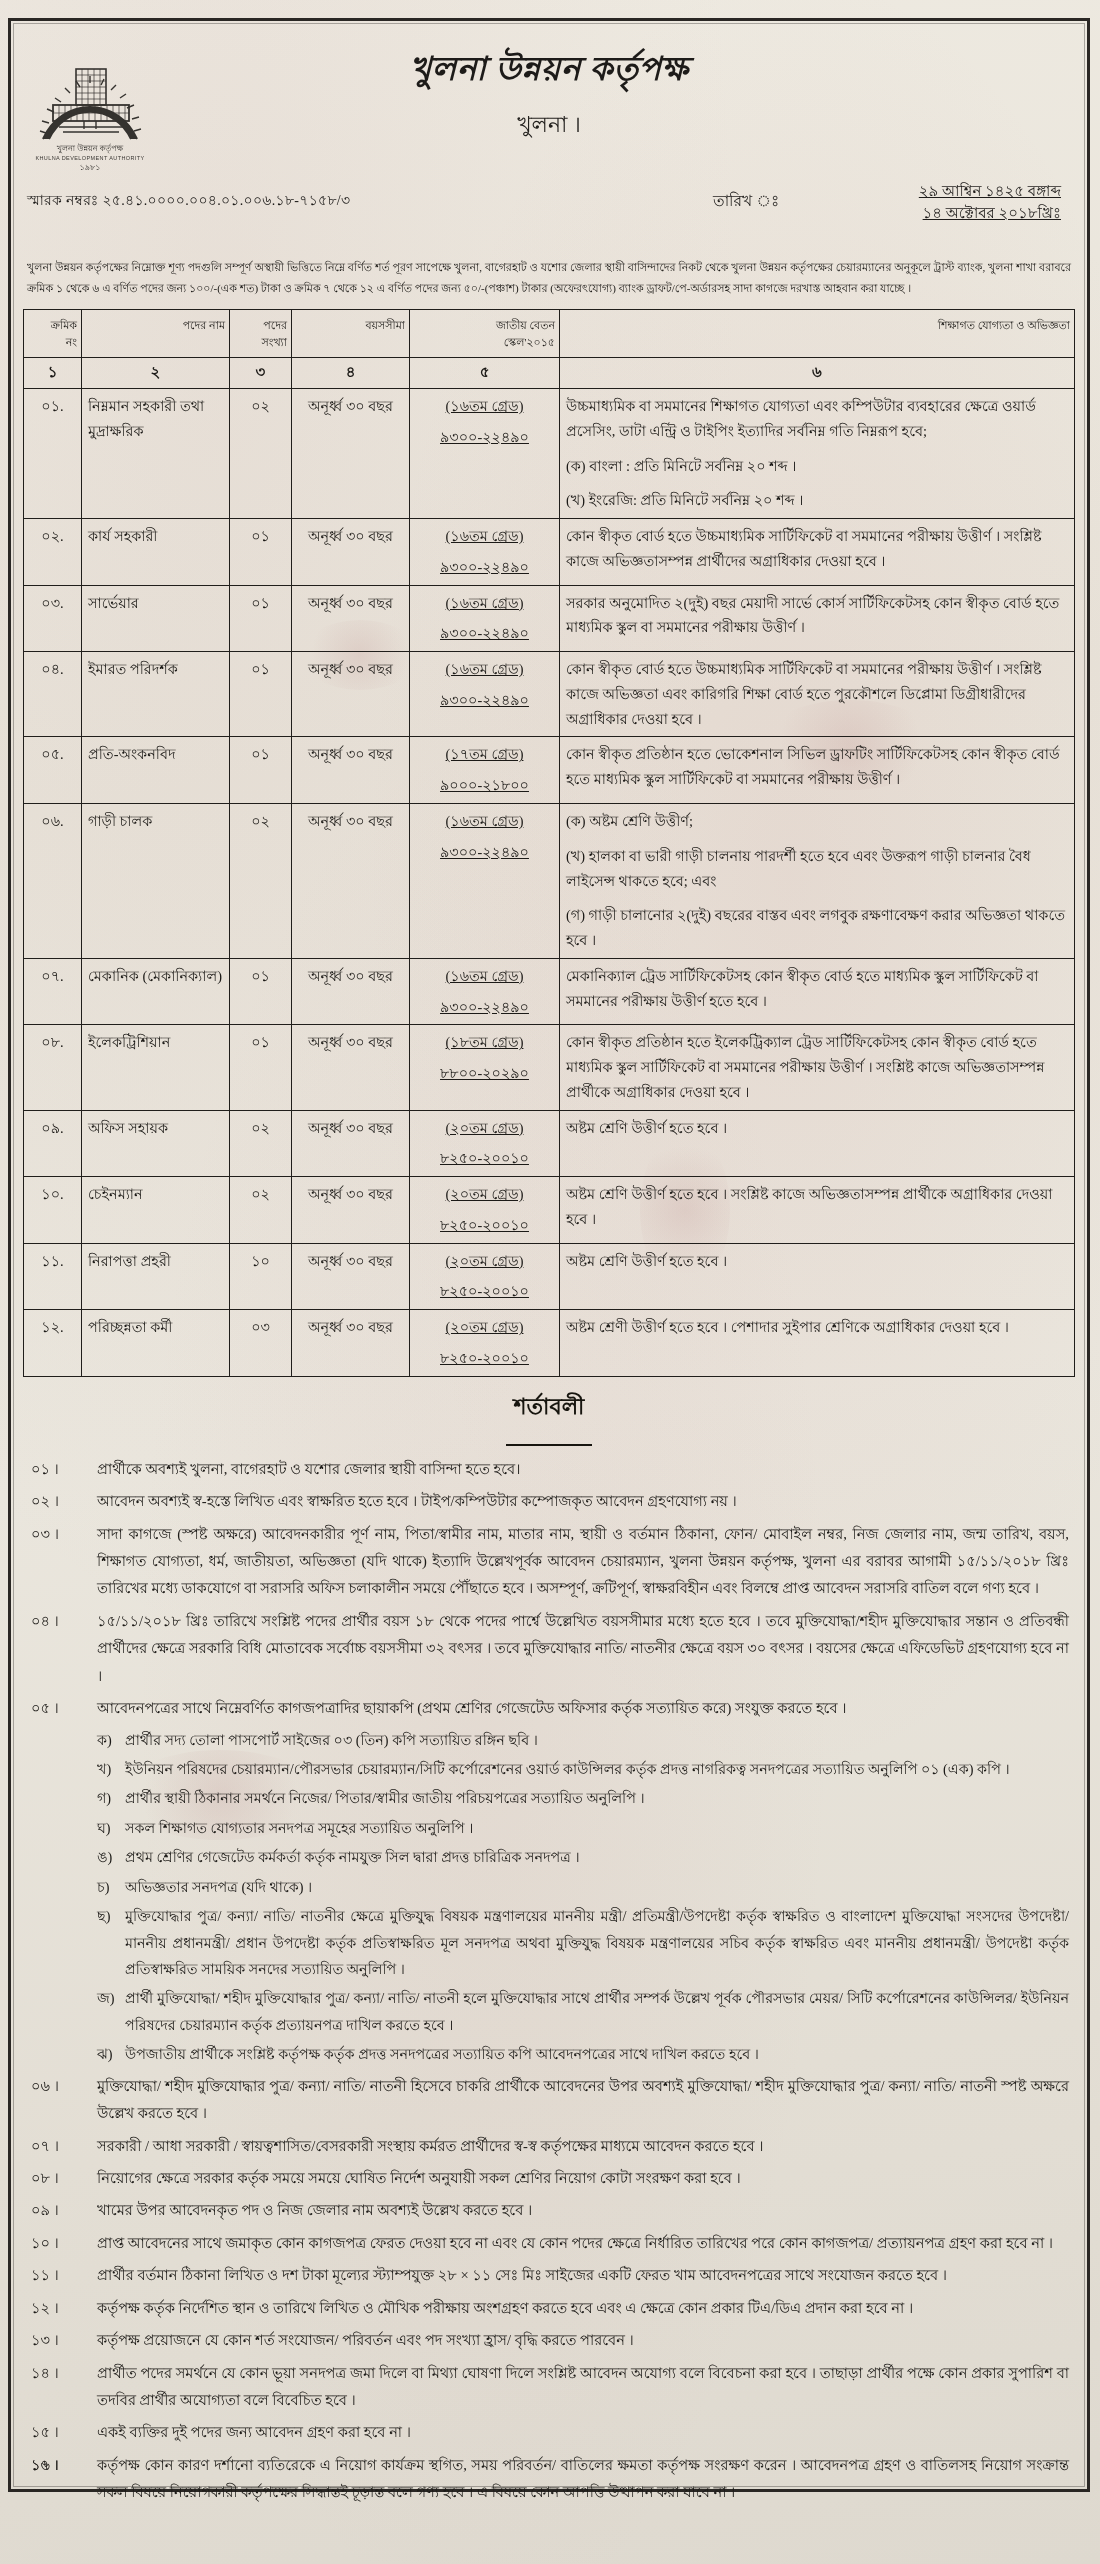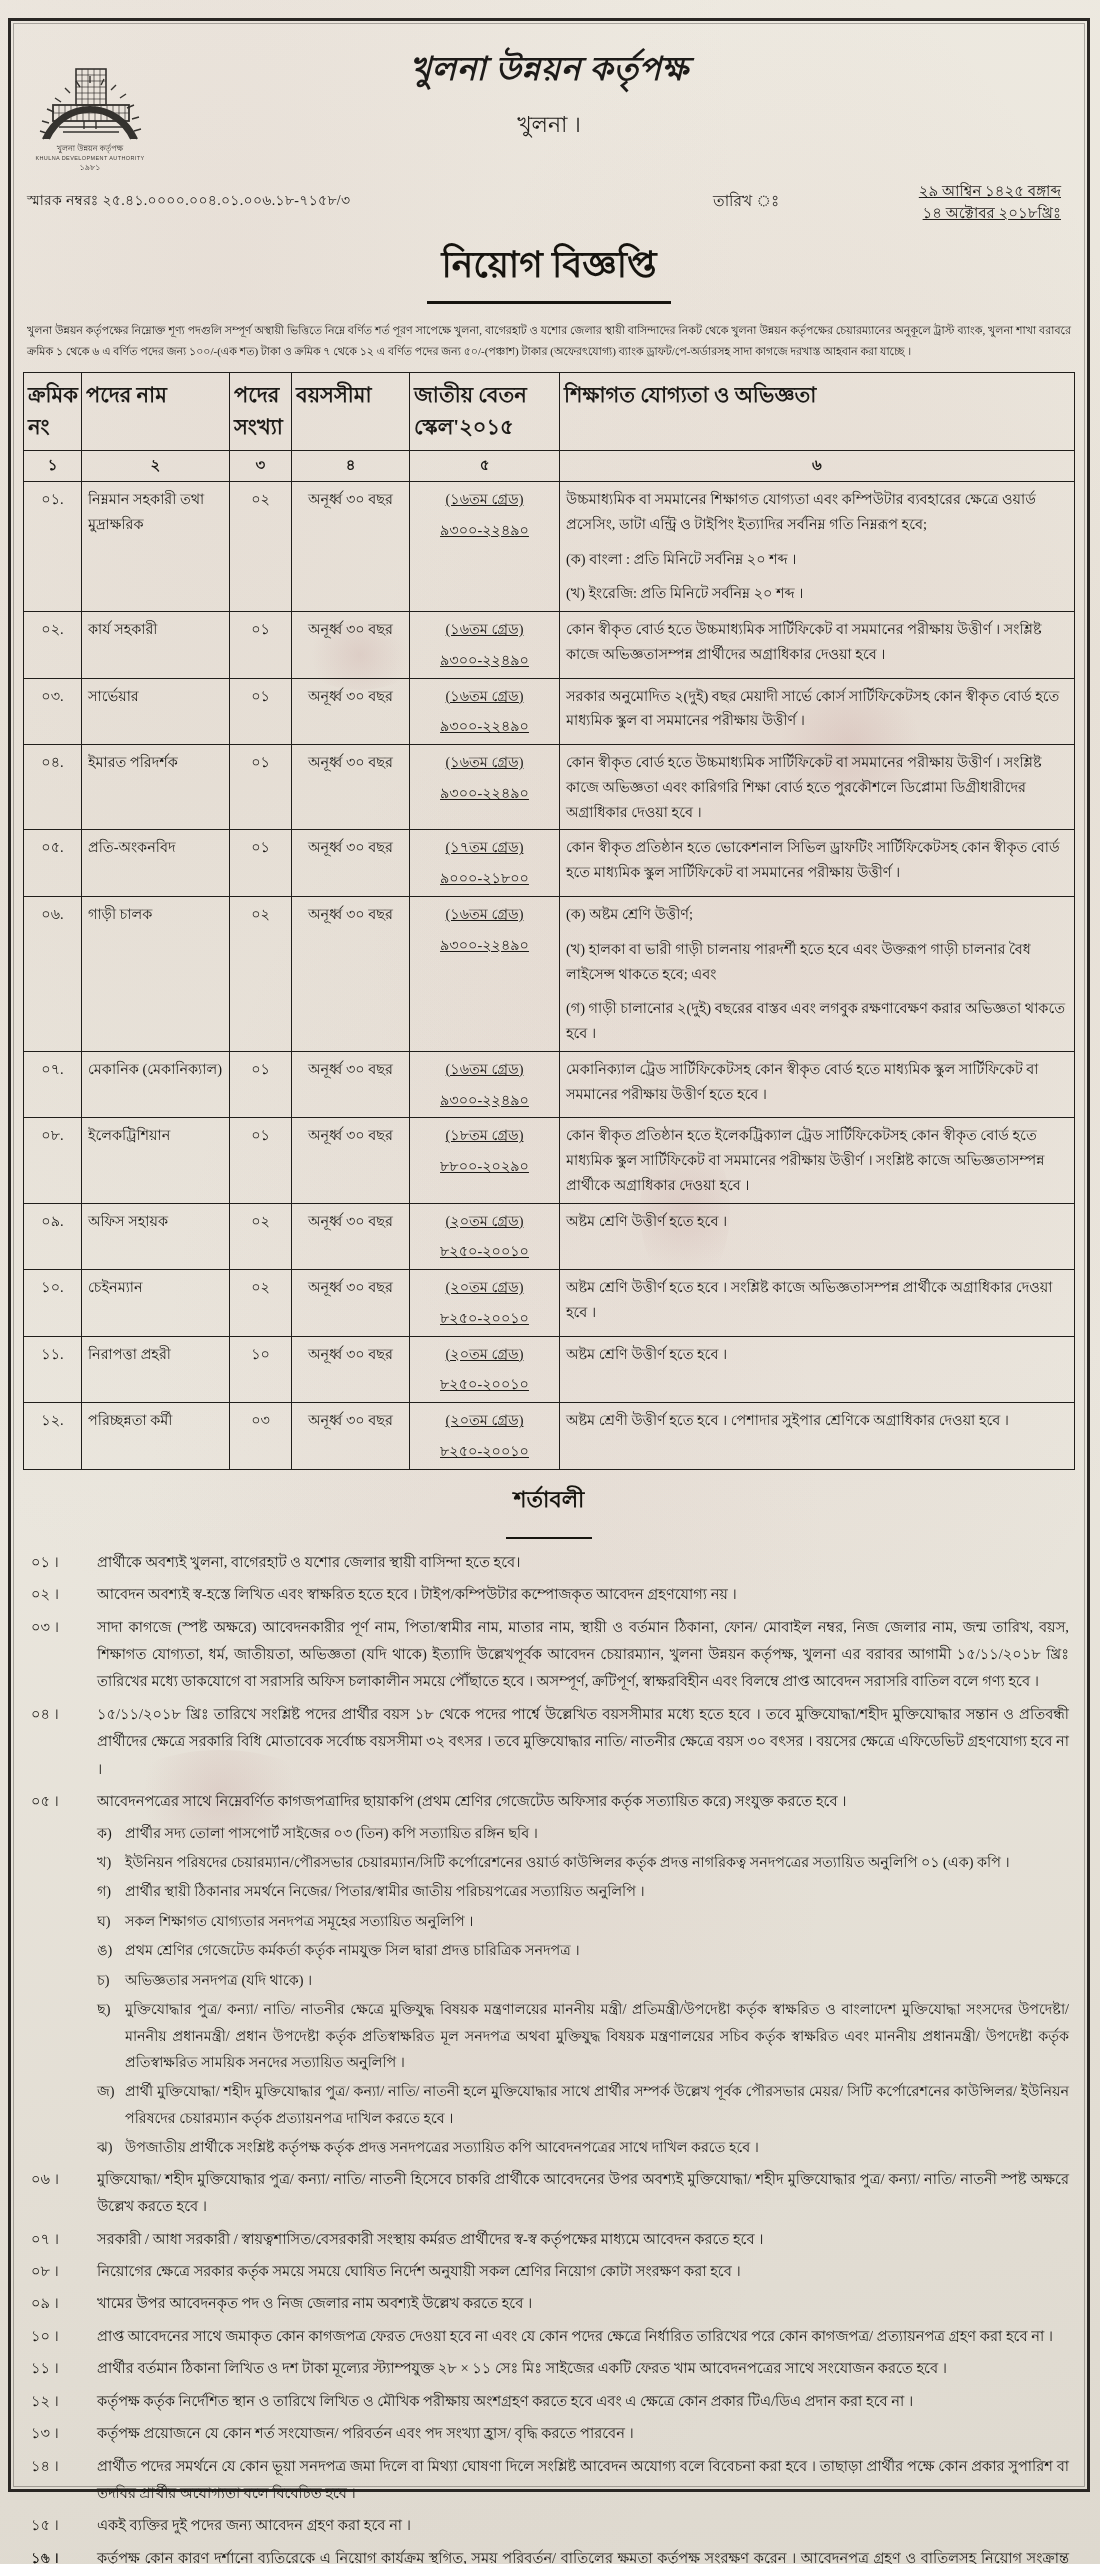--- a/index.html
+++ b/index.html
@@ -86,21 +86,21 @@
   }
   table.jobs th, table.jobs td {
     border:1.6px solid #201e1b;
     padding:5px 6px;
     font-size:14.4px;
     color:#1c1a17;
     vertical-align:top;
     line-height:1.72;
   }
   table.jobs thead th {
-    text-align:left; font-weight:bold; font-size:21px;
+    text-align:right; font-weight:normal; font-size:11px;
     padding:7px 4px; line-height:1.5;
   }
   table.jobs tr.numrow td {
     text-align:center; font-weight:bold; padding:2px 4px; font-size:15px;
   }
   .c-sl   { width:58px;  text-align:center; }
   .c-name { width:148px; }
   .c-qty  { width:62px;  text-align:center; }
   .c-age  { width:118px; text-align:center; }
   .c-pay  { width:150px; text-align:center; }
@@ -193,23 +193,20 @@
 
     <div class="memo-row">
       <div class="memo-no">স্মারক নম্বরঃ ২৫.৪১.০০০০.০০৪.০১.০০৬.১৮-৭১৫৮/৩</div>
       <div class="memo-date-label">তারিখ ঃ</div>
       <div class="memo-dates">
         <div>২৯  আশ্বিন ১৪২৫ বঙ্গাব্দ</div>
         <div>১৪ অক্টোবর ২০১৮খ্রিঃ</div>
       </div>
     </div>
 
-    <div class="title-wrap">
-      <span class="title">নিয়োগ বিজ্ঞপ্তি</span>
-    </div>
 
     <p class="intro">খুলনা উন্নয়ন কর্তৃপক্ষের নিম্নোক্ত শূণ্য পদগুলি সম্পূর্ণ অস্থায়ী ভিত্তিতে নিম্নে বর্ণিত শর্ত পূরণ সাপেক্ষে খুলনা, বাগেরহাট ও যশোর জেলার স্থায়ী বাসিন্দাদের নিকট থেকে খুলনা উন্নয়ন কর্তৃপক্ষের চেয়ারম্যানের অনুকূলে ট্রাস্ট ব্যাংক, খুলনা শাখা বরাবরে ক্রমিক ১ থেকে ৬ এ বর্ণিত পদের জন্য ১০০/-(এক শত) টাকা ও ক্রমিক ৭ থেকে ১২ এ বর্ণিত পদের জন্য ৫০/-(পঞ্চাশ) টাকার (অফেরৎযোগ্য) ব্যাংক ড্রাফট/পে-অর্ডারসহ সাদা কাগজে দরখাস্ত আহবান করা যাচ্ছে ।</p>
 
     <table class="jobs">
       <thead>
         <tr>
           <th class="c-sl">
             <span>ক্রমিক</span><br>
             <span>নং</span>
           </th>

